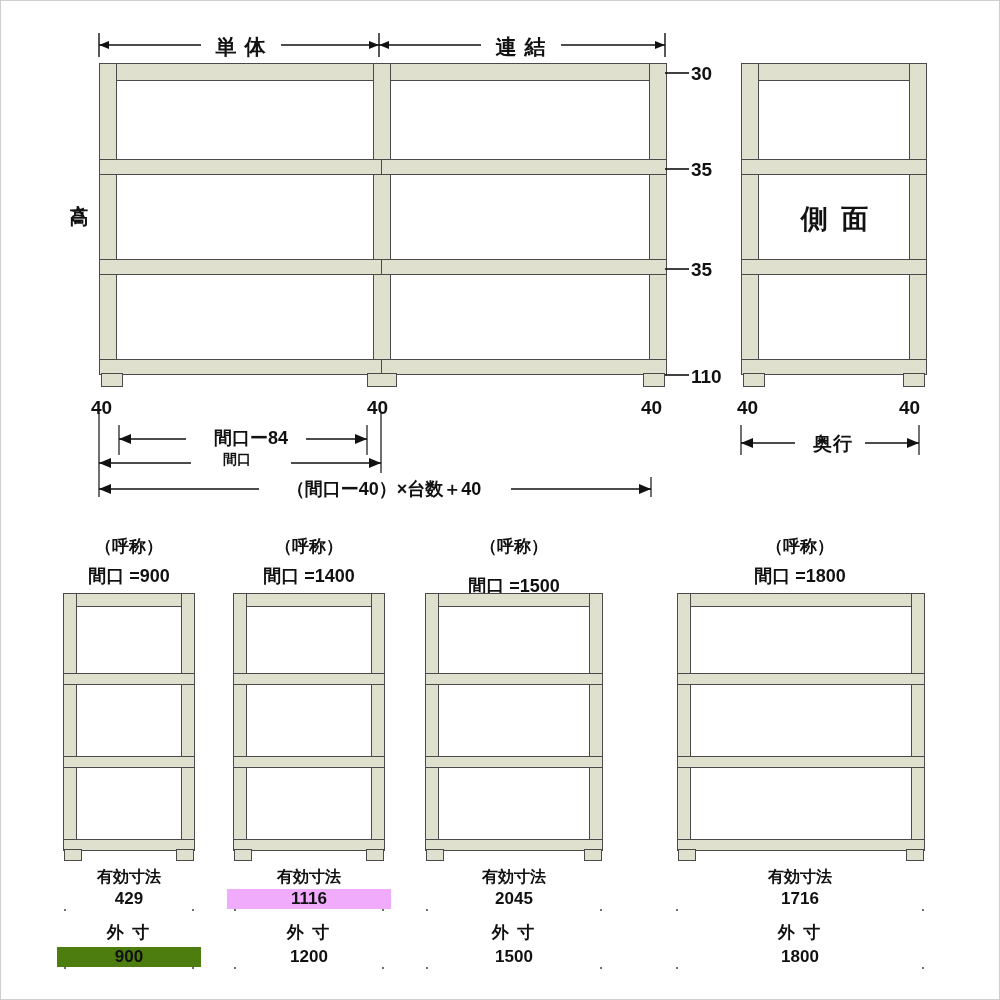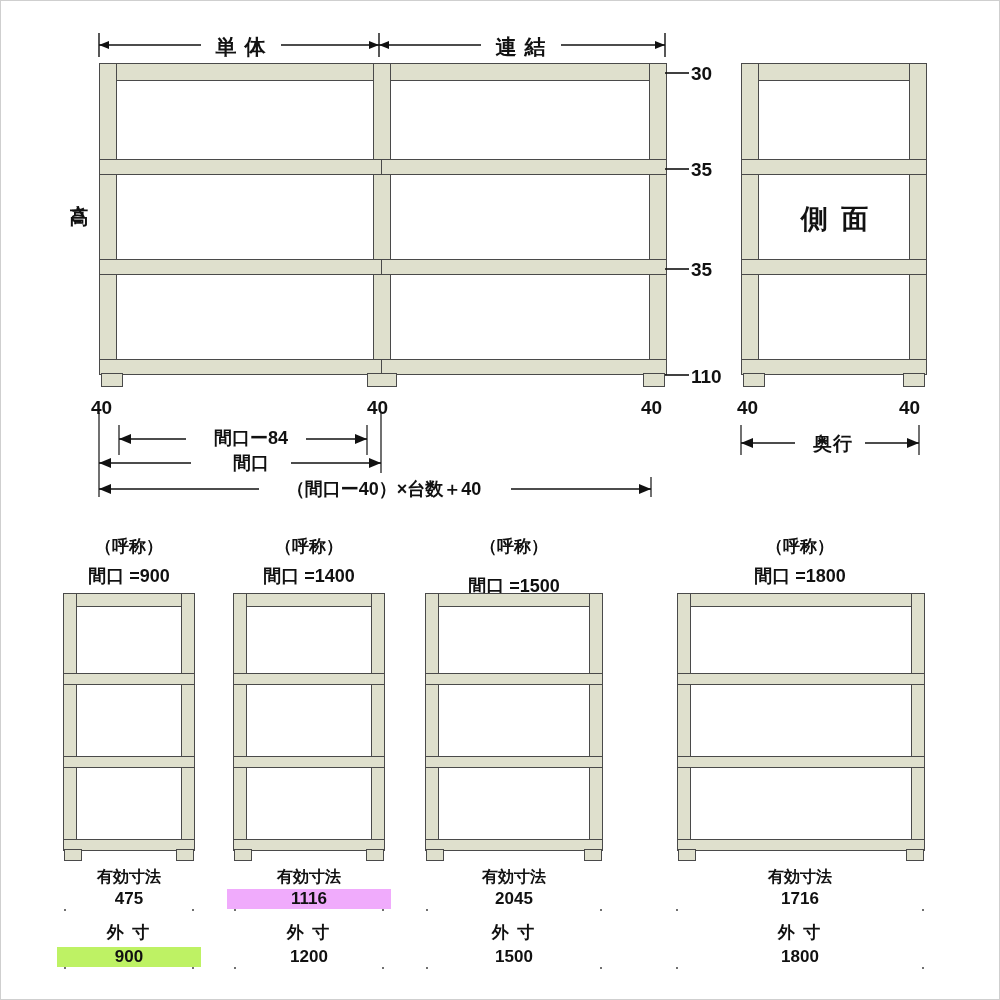--- a/index.html
+++ b/index.html
@@ -103,21 +103,21 @@
     <polygon points="8,52 20,47 20,57" fill="#111"></polygon>
     <line x1="200" y1="52" x2="290" y2="52" stroke="#111" stroke-width="1.4"></line>
     <polygon points="290,52 278,47 278,57" fill="#111"></polygon>
 
     <line x1="8" y1="78" x2="168" y2="78" stroke="#111" stroke-width="1.4"></line>
     <polygon points="8,78 20,73 20,83" fill="#111"></polygon>
     <line x1="420" y1="78" x2="560" y2="78" stroke="#111" stroke-width="1.4"></line>
     <polygon points="560,78 548,73 548,83" fill="#111"></polygon>
   </svg>
   <div class="abs lbl ctr" style="left:190px;top:425px;width:120px;font-size:18px;">間口ー84</div>
-  <div class="abs lbl ctr" style="left:190px;top:450px;width:120px;font-size:18px;">間口</div>
+  <div class="abs lbl ctr" style="left:176px;top:450px;width:120px;font-size:14px;">間口</div>
   <div class="abs lbl ctr" style="left:248px;top:476px;width:270px;font-size:18px;">（間口ー40）×台数＋40</div>
 
   <div class="abs" style="left:740px;top:62px;width:186px;height:328px;">
     <div class="beam abs" style="left:0;top:0;width:186px;height:18px;"></div>
     <div class="post abs" style="left:0;top:0;width:18px;height:312px;"></div>
     <div class="post abs" style="left:168px;top:0;width:18px;height:312px;"></div>
     <div class="beam abs" style="left:0;top:96px;width:186px;height:16px;"></div>
     <div class="beam abs" style="left:0;top:196px;width:186px;height:16px;"></div>
     <div class="beam abs" style="left:0;top:296px;width:186px;height:16px;"></div>
     <div class="post abs" style="left:2px;top:310px;width:22px;height:14px;"></div>
@@ -154,31 +154,31 @@
   </div>
   <div class="abs lbl ctr" style="left:56px;top:866px;width:144px;font-size:16px;">有効寸法</div>
   <svg class="abs" style="left:56px;top:886px;" width="144" height="26">
     <line x1="8" y1="2" x2="8" y2="24" stroke="#111" stroke-width="1.2"></line>
     <line x1="136" y1="2" x2="136" y2="24" stroke="#111" stroke-width="1.2"></line>
     <line x1="8" y1="14" x2="46" y2="14" stroke="#111" stroke-width="1.3"></line>
     <polygon points="8,14 19,10 19,18" fill="#111"></polygon>
     <line x1="98" y1="14" x2="136" y2="14" stroke="#111" stroke-width="1.3"></line>
     <polygon points="136,14 125,10 125,18" fill="#111"></polygon>
   </svg>
-  <div class="abs lbl ctr" style="left:56px;top:888px;width:144px;font-size:17px;background:#fff;">475</div>
+  <div class="abs lbl ctr" style="left:56px;top:888px;width:144px;font-size:17px;background:#fff;">429</div>
   <div class="abs lbl ctr" style="left:56px;top:920px;width:144px;font-size:17px;letter-spacing:2px;">外 寸</div>
   <svg class="abs" style="left:56px;top:944px;" width="144" height="26">
     <line x1="8" y1="2" x2="8" y2="24" stroke="#111" stroke-width="1.2"></line>
     <line x1="136" y1="2" x2="136" y2="24" stroke="#111" stroke-width="1.2"></line>
     <line x1="8" y1="14" x2="46" y2="14" stroke="#111" stroke-width="1.3"></line>
     <polygon points="8,14 19,10 19,18" fill="#111"></polygon>
     <line x1="98" y1="14" x2="136" y2="14" stroke="#111" stroke-width="1.3"></line>
     <polygon points="136,14 125,10 125,18" fill="#111"></polygon>
   </svg>
-  <div class="abs lbl ctr" style="left:56px;top:946px;width:144px;font-size:17px;background:#bef264;">900</div>
+  <div class="abs lbl ctr" style="left:56px;top:946px;width:144px;font-size:17px;background:#4d7c0f;">900</div>
 
   <div class="abs" style="left:228px;top:534px;width:160px;">
     <div class="lbl ctr" style="font-size:17px;">（呼称）</div>
     <div class="lbl ctr" style="font-size:18px;margin-top:6px;">間口 =1400</div>
   </div>
   <div class="abs" style="left:232px;top:592px;width:152px;height:272px;">
     <div class="beam abs" style="left:0;top:0;width:152px;height:14px;"></div>
     <div class="post abs" style="left:0;top:0;width:14px;height:258px;"></div>
     <div class="post abs" style="left:138px;top:0;width:14px;height:258px;"></div>
     <div class="beam abs" style="left:0;top:80px;width:152px;height:12px;"></div>

